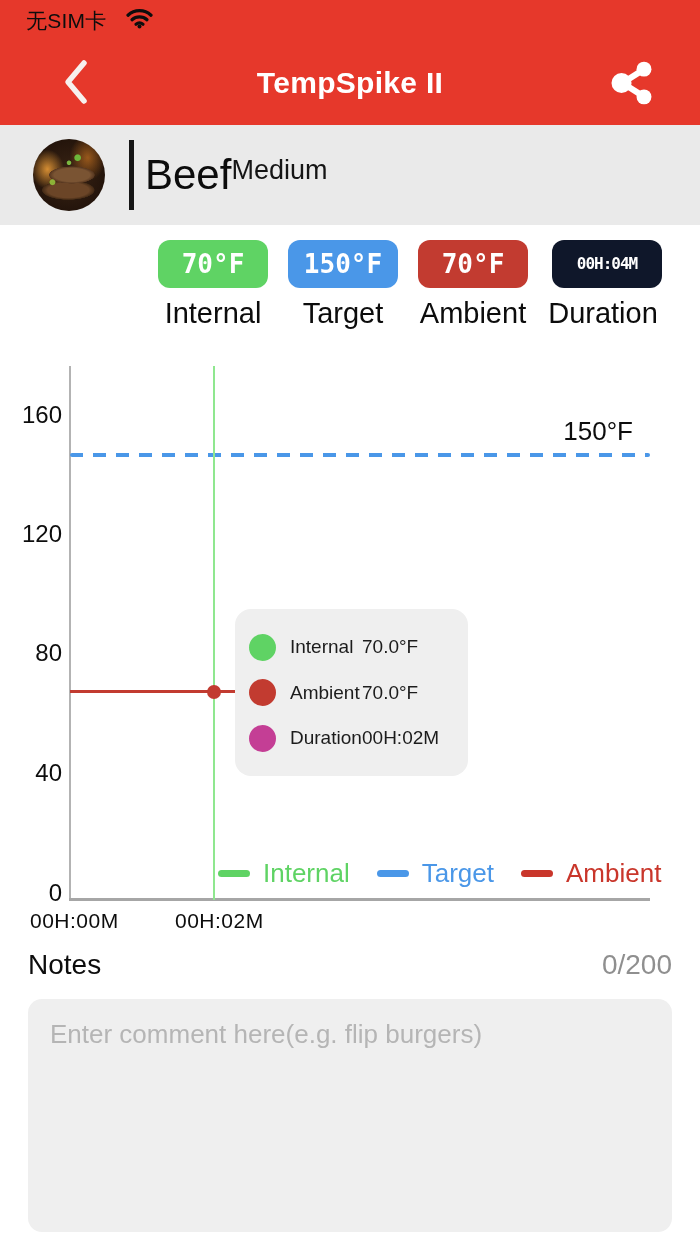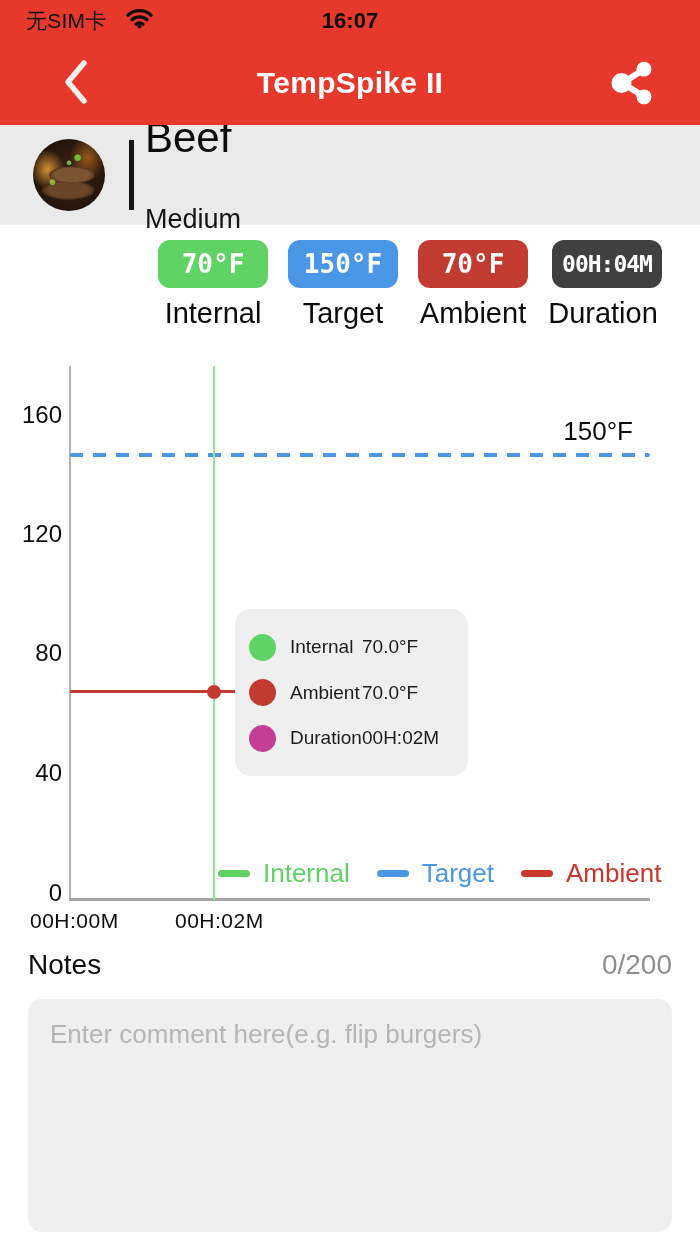--- a/index.html
+++ b/index.html
@@ -36,35 +36,35 @@
       radial-gradient(circle at 62% 26%, rgba(110,190,60,.95) 0 4%, transparent 5.5%),
       radial-gradient(circle at 50% 33%, rgba(130,200,70,.9) 0 3%, transparent 4.5%),
       radial-gradient(circle at 27% 60%, rgba(150,200,60,.85) 0 3.5%, transparent 5%),
       radial-gradient(ellipse 40% 15% at 54% 50%, #7a5433 0 62%, #573720 78%, transparent 80%),
       radial-gradient(ellipse 46% 17% at 49% 71%, #6b4527 0 62%, #432a15 78%, transparent 80%),
       radial-gradient(ellipse 32% 38% at 20% 42%, rgba(255,170,60,.8), transparent 72%),
       radial-gradient(ellipse 36% 46% at 76% 26%, rgba(242,140,38,.55), transparent 70%),
       radial-gradient(circle at 50% 50%, #3a2415 0%, #1f1109 85%);
   }
   .food-divider { width:5px; height:70px; background:#161616; margin-left:24px; }
-  .food-text { margin-left:11px; display:flex; flex-direction:column; justify-content:center;gap:40px; }
+  .food-text { margin-left:11px; display:flex; flex-direction:row; justify-content:center; }
   .food-name { font-size:42px; font-weight:500; line-height:46px; color:#0c0c0c; }
   .food-doneness { font-size:27px; line-height:32px; color:#151515; margin-top:2px; }
   
   .stats-row { margin-top:15px; padding-left:158px; display:flex; gap:20px; }
   .stat-col { width:110px; display:flex; flex-direction:column; align-items:center; }
   .stat-pill {
     width:110px; height:48px; border-radius:12px; color:#fff; text-align:center;
     font-family:"DejaVu Sans Mono","Liberation Mono",monospace;
     font-weight:700; font-size:26px; line-height:48px; letter-spacing:0px; white-space:nowrap;
   }
   .pill-internal { background:#5FD364; }
   .pill-target   { background:#4A97E8; }
   .pill-ambient  { background:#C23B30; }
-  .pill-duration { background:#404040; font-size:23px; letter-spacing:-1px;margin-left:8px; }
+  .pill-duration { background:#0f172a; font-size:16px; letter-spacing:-1px;margin-left:8px; }
   .stat-label { margin-top:9px; font-size:29px; font-weight:500; color:#0c0c0c; white-space:nowrap; }
   
   .chart { position:relative; width:700px; height:580px; margin-top:29px; }
   .axis-y { position:absolute; left:69px; top:7px; width:2px; height:534px; background:#B3B3B3; }
   .axis-x { position:absolute; left:69px; top:539px; width:581px; height:3px; background:#A6A6A6; }
   .ytick { position:absolute; left:0; width:62px; text-align:right; font-size:24px; color:#0d0d0d; }
   .target-line {
     position:absolute; left:70px; top:94px; width:580px; height:4px;
     background:repeating-linear-gradient(90deg,#4A97E8 0 13px,transparent 13px 23px);
     border-radius:2px;
@@ -114,21 +114,20 @@
     <span class="sb-carrier">无SIM卡</span>
     <span>
       <svg width="27" height="20" viewBox="0 0 27 20">
         <path d="M2 6.2 a17 17 0 0 1 23 0" stroke="#0d0d0d" stroke-width="3.2" fill="none" stroke-linecap="round"></path>
         <path d="M6 10.8 a11.2 11.2 0 0 1 15 0" stroke="#0d0d0d" stroke-width="3.2" fill="none" stroke-linecap="round"></path>
         <path d="M10 15.2 a5.6 5.6 0 0 1 7 0" stroke="#0d0d0d" stroke-width="3.2" fill="none" stroke-linecap="round"></path>
         <circle cx="13.5" cy="17.6" r="2" fill="#0d0d0d"></circle>
       </svg>
     </span>
   </div>
-  <div class="sb-time">16:07</div>
 </div>
 
 <div class="navbar">
   <div class="nav-title">TempSpike II</div>
   <button class="nav-back">
     <span>
       <svg width="26" height="46" viewBox="0 0 26 46">
         <path d="M22 4 L6 23 L22 42" stroke="#F7F0EE" stroke-width="5.5" fill="none" stroke-linecap="round" stroke-linejoin="round"></path>
       </svg>
     </span>

